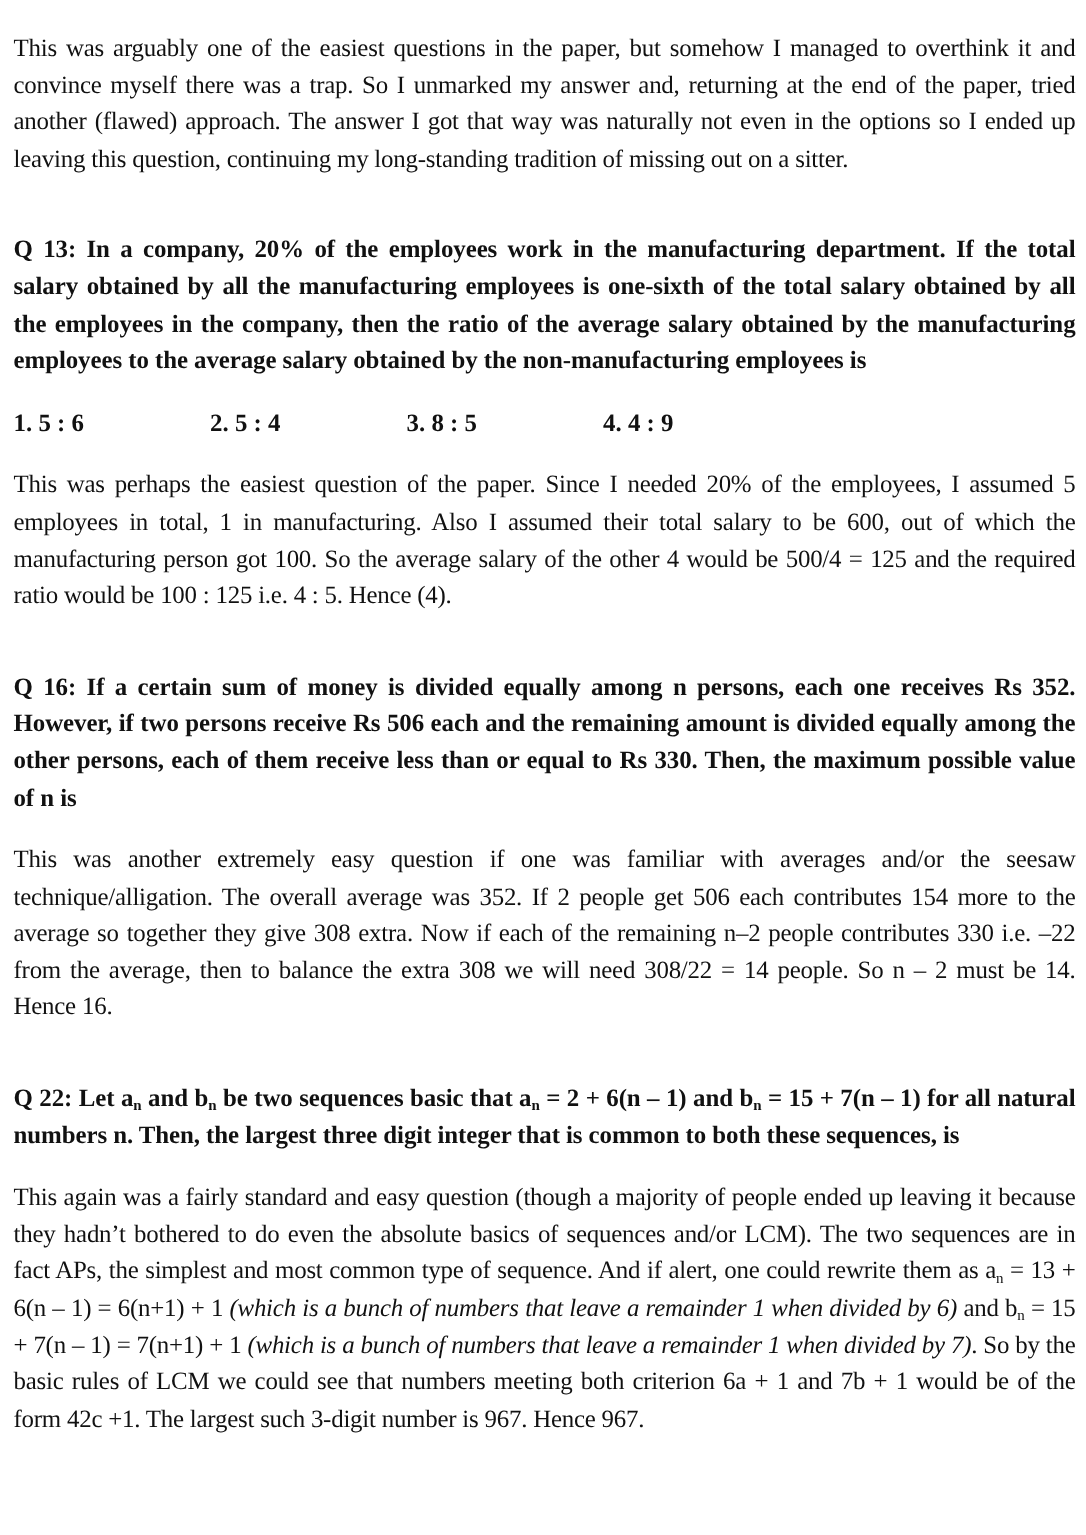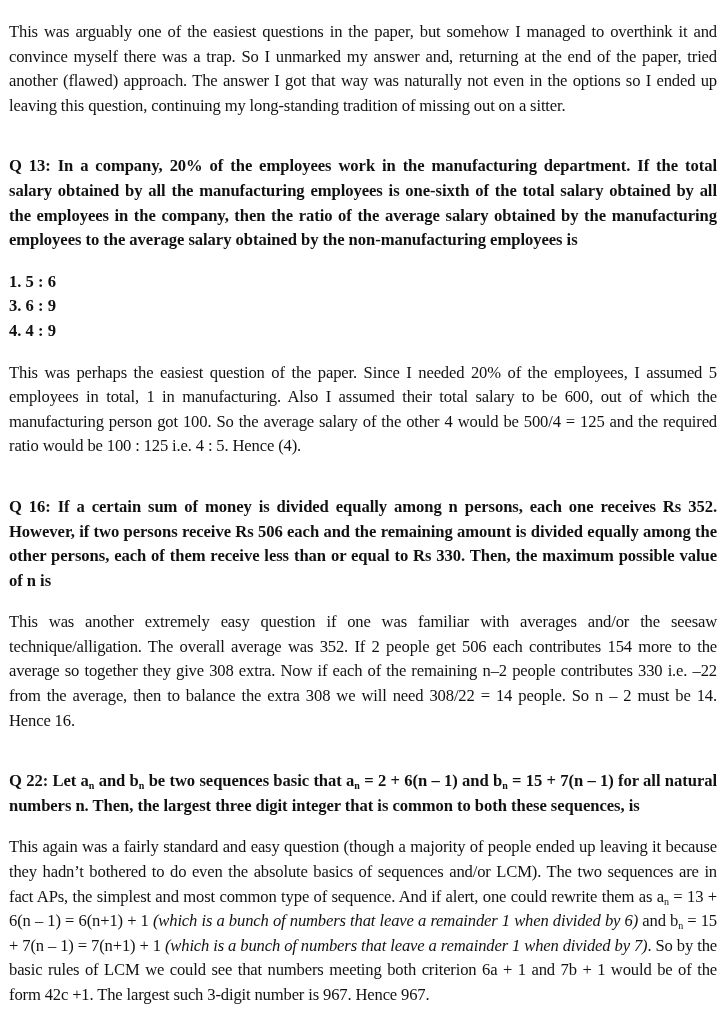--- a/index.html
+++ b/index.html
@@ -32,21 +32,20 @@
   .q {
     font-weight: bold;
     letter-spacing: -0.05px;
     margin-top: 36px;
   }
   .options {
     display: flex;
     font-weight: bold;
     font-size: 16.6px;
     line-height: 24.6px;
-    flex-direction: column;
   }
   .options span { display: inline-block; }
   .opt1 { width: 131px; }
   .opt2 { width: 131px; }
   .opt3 { width: 131px; }
   .opt4 { width: 100px; }
   b { font-weight: normal; }
   i { font-style: italic; }
   sub { font-size: 10px; vertical-align: -3px; line-height: 0; }
 </style>
@@ -54,21 +53,22 @@
 <body>
 
 <div class="page">
 
   <p><span>This was arguably one of the easiest questions in the paper, but somehow I managed to overthink it and convince myself there was a trap. So I unmarked my answer and, returning at the end of the paper, tried another (flawed) approach. The answer I got that way was naturally not even in the options so I ended up leaving this question, continuing my long-standing tradition of missing out on a sitter.</span></p>
 
   <p class="q para-gap">Q 13: In a company, 20% of the employees work in the manufacturing department. If the total salary obtained by all the manufacturing employees is one-sixth of the total salary obtained by all the employees in the company, then the ratio of the average salary obtained by the manufacturing employees to the average salary obtained by the non-manufacturing employees is</p>
 
   <div class="options para-gap">
     <span class="opt1">1. 5 : 6</span>
-    <span class="opt3">3. 6 : 9</span>
+    <span class="opt2">2. 5 : 4</span>
+    <span class="opt3">3. 8 : 5</span>
     <span class="opt4">4. 4 : 9</span>
   </div>
 
   <p class="para-gap"><span>This was perhaps the easiest question of the paper. Since I needed 20% of the employees, I assumed 5 employees in total, 1 in manufacturing. Also I assumed their total salary to be 600, out of which the manufacturing person got 100. So the average salary of the other 4 would be 500/4 = 125 and the required ratio would be 100 : 125 i.e. 4 : 5. </span><b>Hence (4).</b></p>
 
   <p class="q para-gap">Q 16: If a certain sum of money is divided equally among n persons, each one receives Rs 352. However, if two persons receive Rs 506 each and the remaining amount is divided equally among the other persons, each of them receive less than or equal to Rs 330. Then, the maximum possible value of n is</p>
 
   <p class="para-gap"><span>This was another extremely easy question if one was familiar with averages and/or the seesaw technique/alligation. The overall average was 352. If 2 people get 506 each contributes 154 more to the average so together they give 308 extra. Now if each of the remaining n–2 people contributes 330 i.e. –22 from the average, then to balance the extra 308 we will need 308/22 = 14 people. So n – 2 must be 14. </span><b>Hence 16.</b></p>
 
   <p class="q para-gap"><span>Q 22: Let a</span><sub>n</sub><span> and b</span><sub>n</sub><span> be  two sequences basic that a</span><sub>n</sub><span> = 2 + 6(n – 1) and b</span><sub>n</sub><span> = 15 + 7(n – 1) for all natural numbers n. Then, the largest three digit integer that is common to both these sequences, is</span></p>

